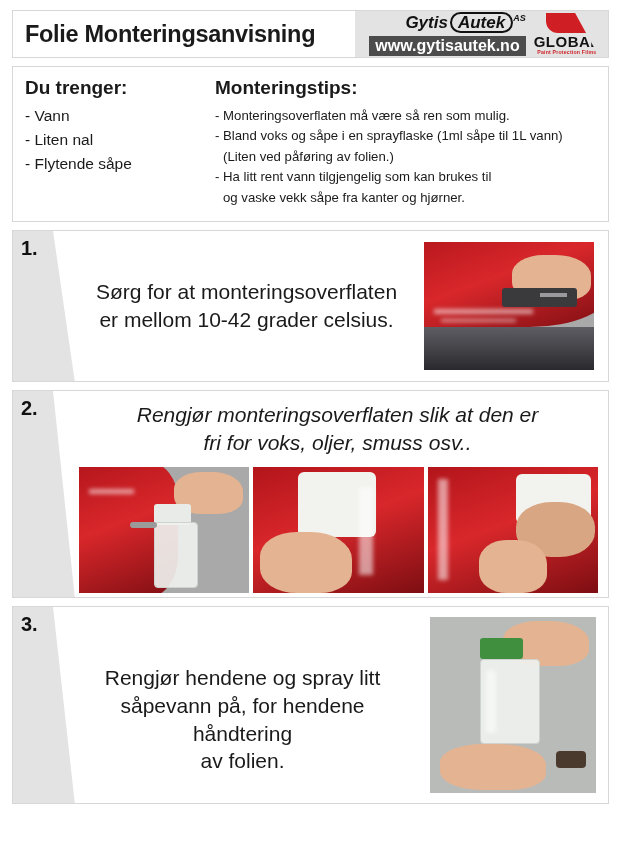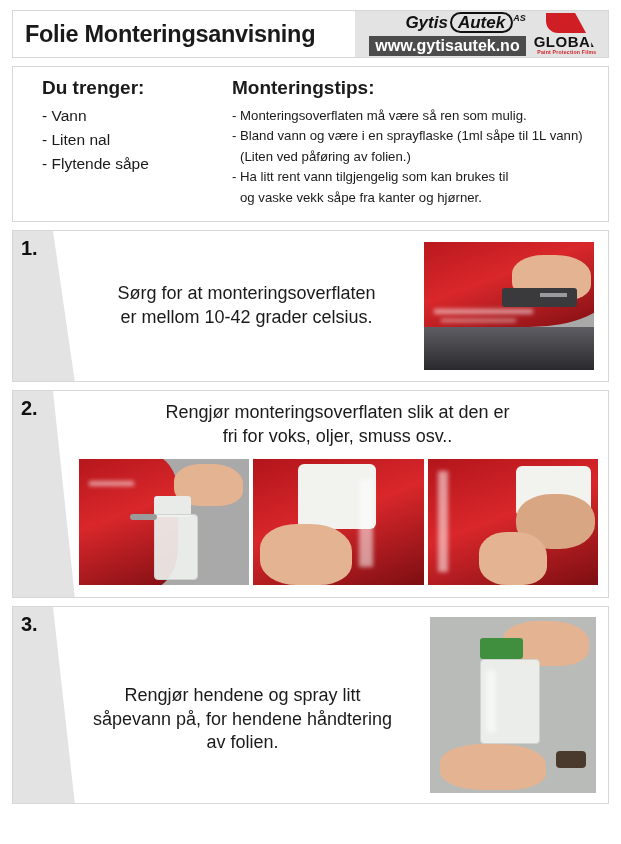--- a/index.html
+++ b/index.html
@@ -81,21 +81,21 @@
   .brand-global .gl-sub { font-size: 5.2px; color: #cf1f24; font-weight: bold; letter-spacing: .2px; }
 
   
   .info {
     margin-top: 8px;
     border: 1px solid #d7d7d7;
     display: flex;
     padding: 10px 8px 12px 12px;
     min-height: 134px;
   }
-  .info-col-left { width: 186px; margin-left: 17px; }
+  .info-col-left { width: 186px; }
   .info-col-right { flex: 1; padding-left: 4px; }
   .info h2 {
     font-size: 19px;
     font-weight: bold;
     margin-bottom: 8px;
   }
   .info ul { list-style: none; }
   .info-col-left li {
     font-size: 15.5px;
     margin-bottom: 6px;
@@ -131,21 +131,21 @@
   .step-num {
     position: absolute; left: 8px; top: 6px;
     font-size: 20px; font-weight: bold; color: #111;
     z-index: 2;
   }
   .step-body {
     padding-left: 62px;
     padding-right: 8px;
   }
   .step-text {
-    font-size: 18px;
+    font-size: 21px;
     line-height: 1.32;
   }
   .step-text.center { text-align: center; }
 
   
   .step1 { height: 152px; }
   .step1 .step-body { display: flex; align-items: center; height: 100%; }
   .step1 .txt { flex: 1; padding-right: 6px; }
   .photo { background: #bdbdbd; position: relative; overflow: hidden; }
 
@@ -158,21 +158,21 @@
   .tool-dark { position: absolute; background: #3a3a3c; border-radius: 3px; }
   .cloth { position: absolute; background: #f2f2ee; border-radius: 6px; }
   .bottle-body { position: absolute; background: rgba(238,241,238,.92); border: 1px solid #cfd3cf; border-radius: 4px; }
   .bottle-cap { position: absolute; background: #e8ebe8; border-radius: 3px; }
   .sky { position: absolute; inset: 0; background: #a9a9a9; }
 
   .step1 .photo { width: 170px; height: 128px; margin: 0 6px 0 0; }
 
   
   .step2 { height: 208px; }
-  .step2 .step-body { padding-top: 10px; }
+  .step2 .step-body { padding-top: 10px; font-style: italic; }
   .step2 .row-photos {
     display: flex; gap: 4px; margin-top: 10px; padding-left: 4px; padding-right: 2px;
   }
   .step2 .row-photos .photo { width: 174px; height: 126px; }
 
   
   .step3 { height: 198px; }
   .step3 .step-body { display: flex; align-items: center; height: 100%; }
   .step3 .txt { flex: 1; padding-right: 20px; margin-top: 29px; }
   .step3 .photo { width: 166px; height: 176px; margin-right: 4px; }
@@ -207,21 +207,21 @@
       <ul>
         <li>- Vann</li>
         <li>- Liten nal</li>
         <li>- Flytende såpe</li>
       </ul>
     </div>
     <div class="info-col-right">
       <h2>Monteringstips:</h2>
       <ul>
         <li>- Monteringsoverflaten må være så ren som mulig.</li>
-        <li>- Bland vann og være i en sprayflaske (1ml såpe til 1L vann)</li>
+        <li>- Bland voks og såpe i en sprayflaske (1ml såpe til 1L vann)</li>
         <li class="sub">(Liten ved påføring av folien.)</li>
         <li>- Ha litt rent vann tilgjengelig som kan brukes til</li>
         <li class="sub">og vaske vekk såpe fra kanter og hjørner.</li>
       </ul>
     </div>
   </div>
 
   <div class="step step1">
     <div class="step-num-wrap">
       <div class="grey"></div>

